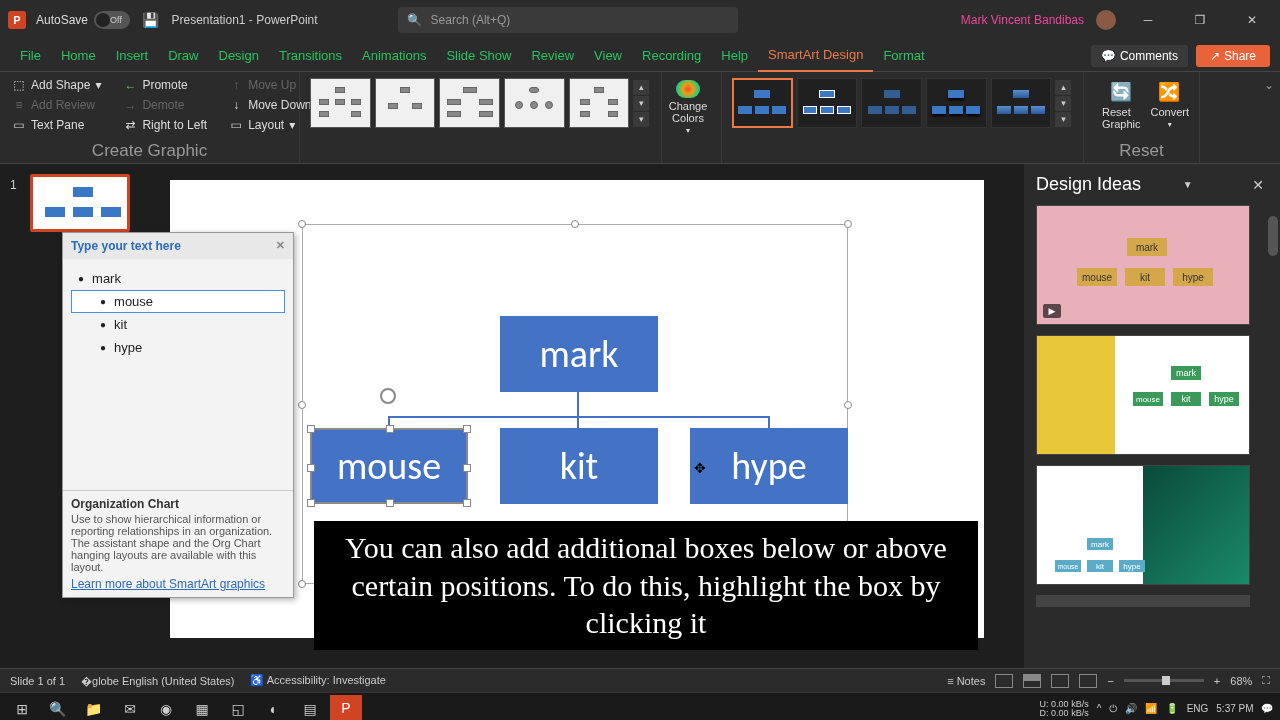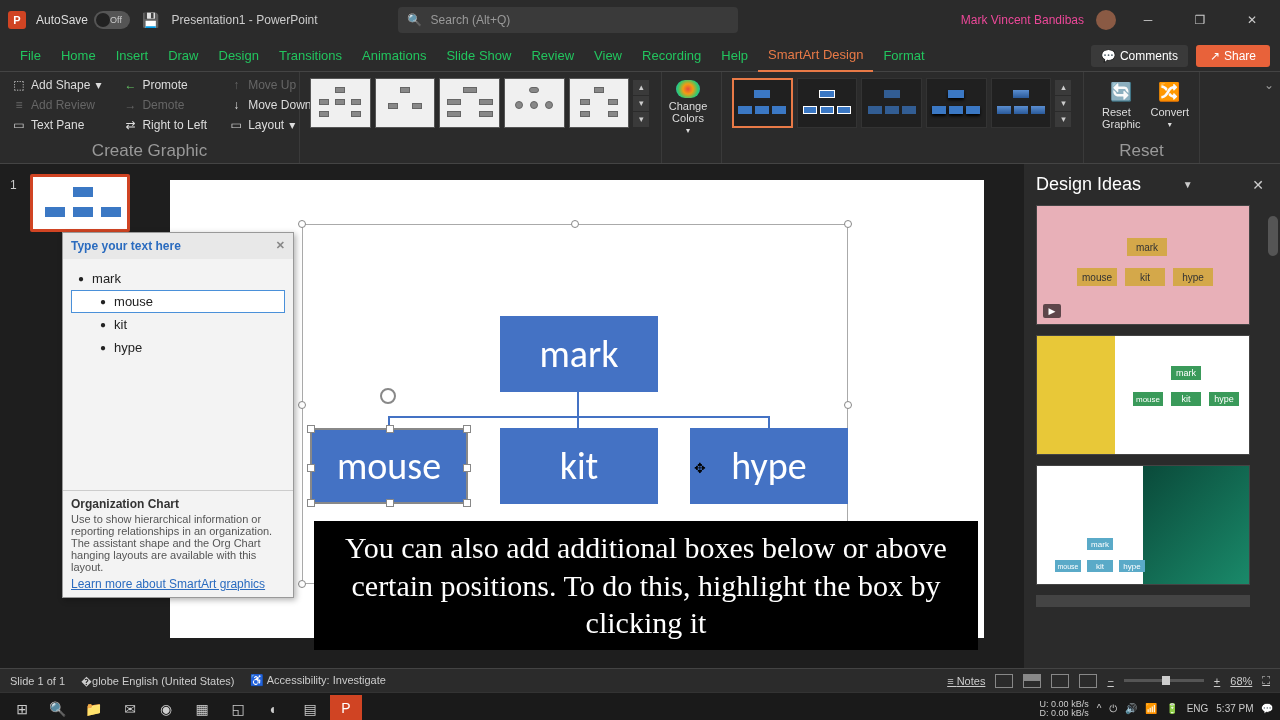--- a/index.html
+++ b/index.html
@@ -100,21 +100,21 @@
 .dp-header { display: flex; align-items: center; padding: 10px 12px; font-size: 18px; color: #fff; }
 .dp-close { margin-left: auto; color: #ccc; font-size: 14px; padding: 0 4px; }
 .dp-down { color: #ccc; font-size: 10px; margin-right: 14px; }
 .dp-body { flex: 1; overflow: hidden; padding: 0 12px; display: flex; flex-direction: column; gap: 10px; }
 .dp-thumb { width: 214px; height: 120px; background: #333; border: 1px solid #444; position: relative; overflow: hidden; }
 .dp-badge { position: absolute; left: 6px; bottom: 6px; width: 18px; height: 14px; background: rgba(0,0,0,0.6); border-radius: 2px; color: #fff; font-size: 9px; display: flex; align-items: center; justify-content: center; }
 .dp-scroll { position: absolute; right: 2px; top: 216px; width: 10px; height: 40px; background: #555; border-radius: 5px; }
 
 
 .status-bar { height: 24px; background: #2b2b2b; display: flex; align-items: center; padding: 0 10px; font-size: 11px; color: #ccc; gap: 16px; border-top: 1px solid #444; }
-.status-right { margin-left: auto; display: flex; align-items: center; gap: 10px; text-decoration: underline; }
+.status-right { margin-left: auto; display: flex; align-items: center; gap: 10px; }
 .view-btn { width: 18px; height: 14px; border: 1px solid #888; }
 .zoom-slider { width: 80px; height: 3px; background: #555; position: relative; }
 .zoom-knob { position: absolute; left: 38px; top: -3px; width: 8px; height: 9px; background: #ccc; }
 
 
 .taskbar { height: 32px; background: #1a1a1a; display: flex; align-items: center; padding: 0 6px; gap: 4px; border-top: 1px solid #333; }
 .task-btn { width: 32px; height: 28px; display: flex; align-items: center; justify-content: center; color: #ccc; font-size: 14px; }
 .task-right { margin-left: auto; display: flex; align-items: center; gap: 8px; font-size: 10px; color: #ccc; }
 .tray-stack { display: flex; flex-direction: column; font-size: 9px; line-height: 1; text-align: right; }
 </style>

